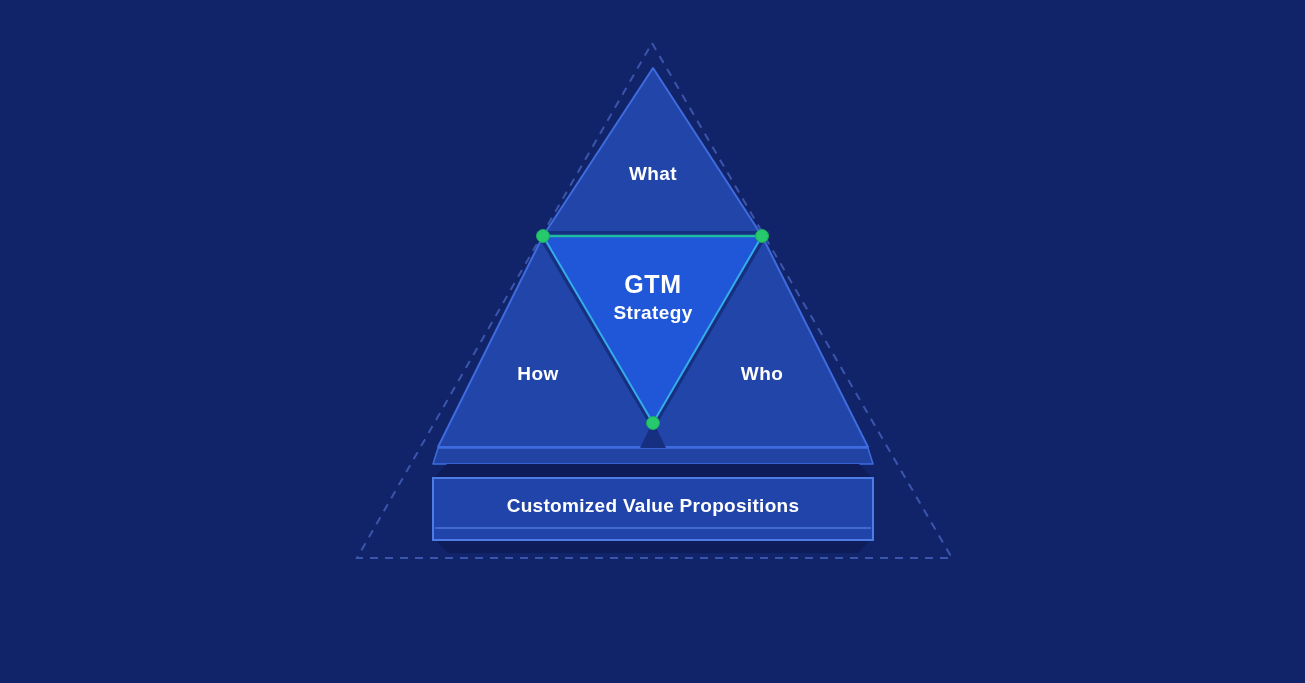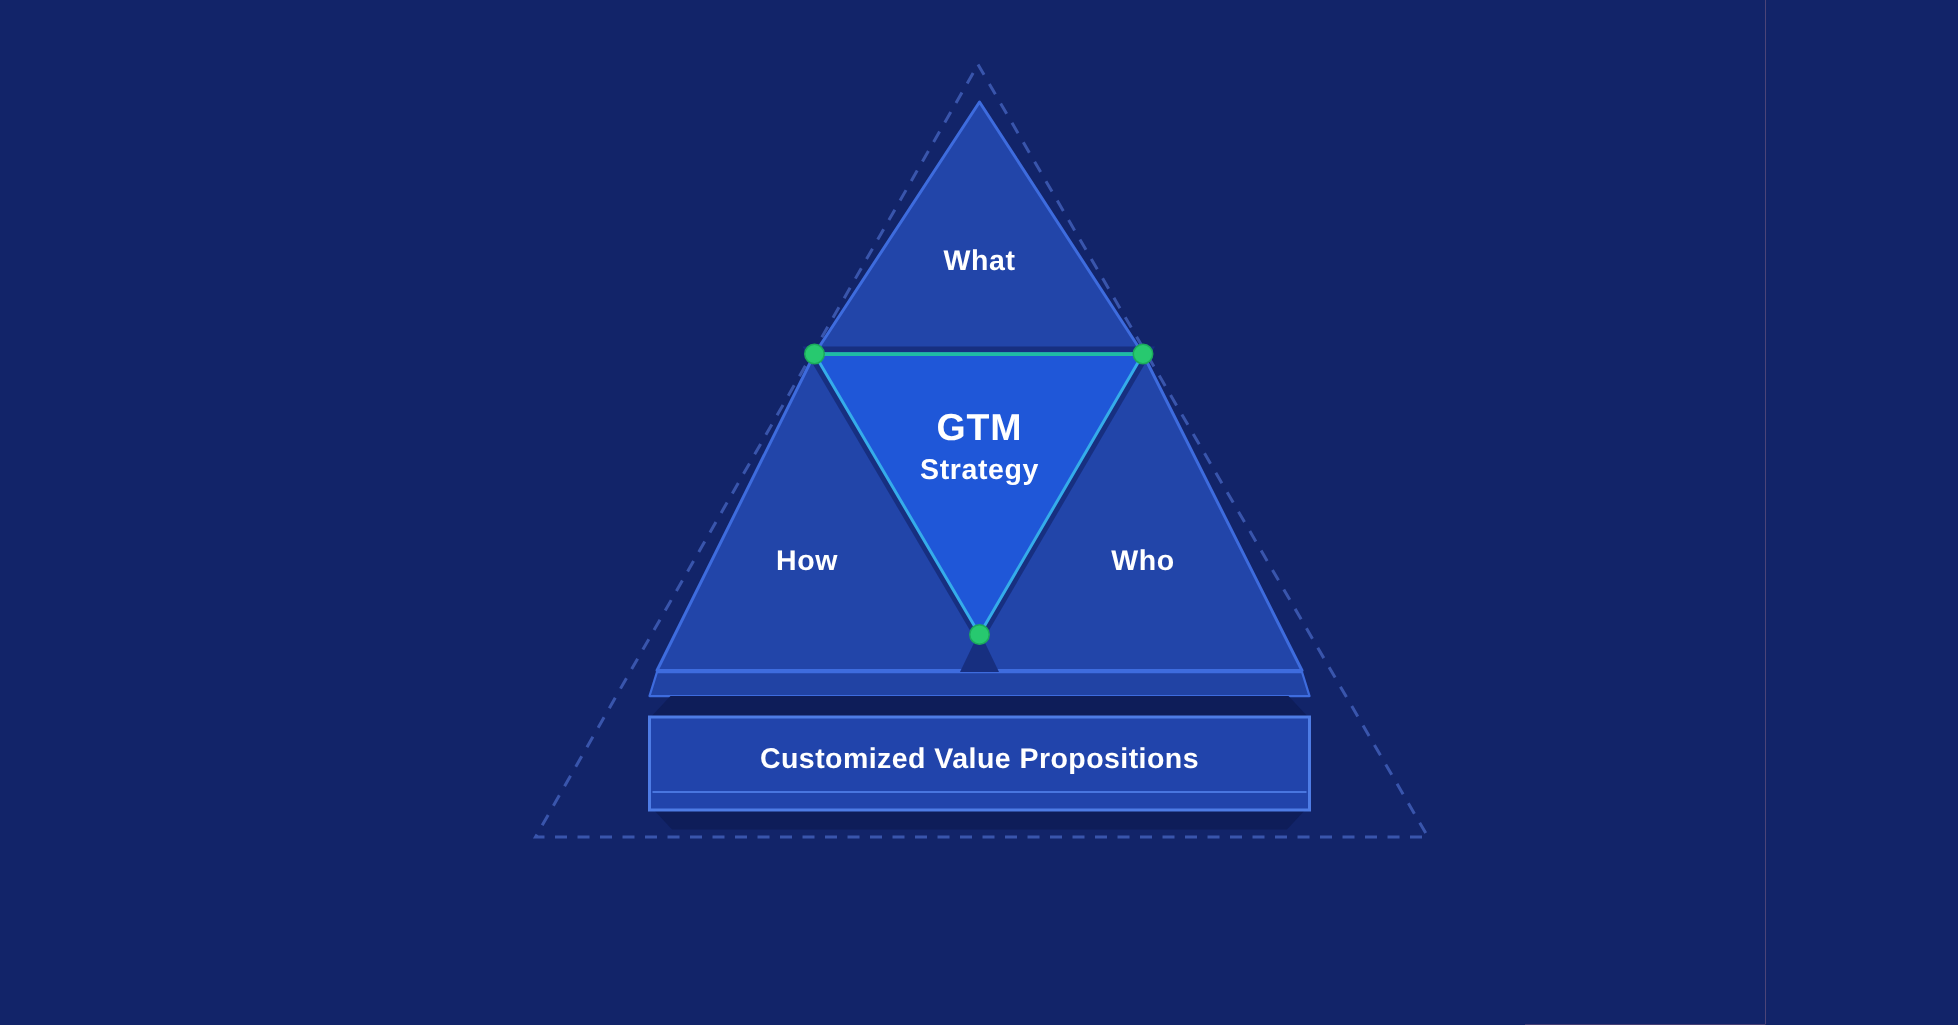--- a/index.html
+++ b/index.html
@@ -3,23 +3,23 @@
 <meta charset="utf-8">
 <style>
   html, body {
     margin: 0;
     padding: 0;
     background: #122469;
     font-family: "Liberation Sans", "DejaVu Sans", sans-serif;
   }
   .canvas {
     position: relative;
-    width: 1177px;
+    width: 1305px;
     height: 683px;
-    background: #fca5a5;
+    background: #ffffff;
     overflow: hidden;
   }
   svg { display: block; }
   text {
     fill: #ffffff;
     text-anchor: middle;
     font-family: "Liberation Sans", "DejaVu Sans", sans-serif;
   }
   .seg-label   { font-size: 19px; font-weight: 600; letter-spacing: 0.4px; }
   .gtm-label   { font-size: 25px; font-weight: 700; letter-spacing: 0.6px; }

